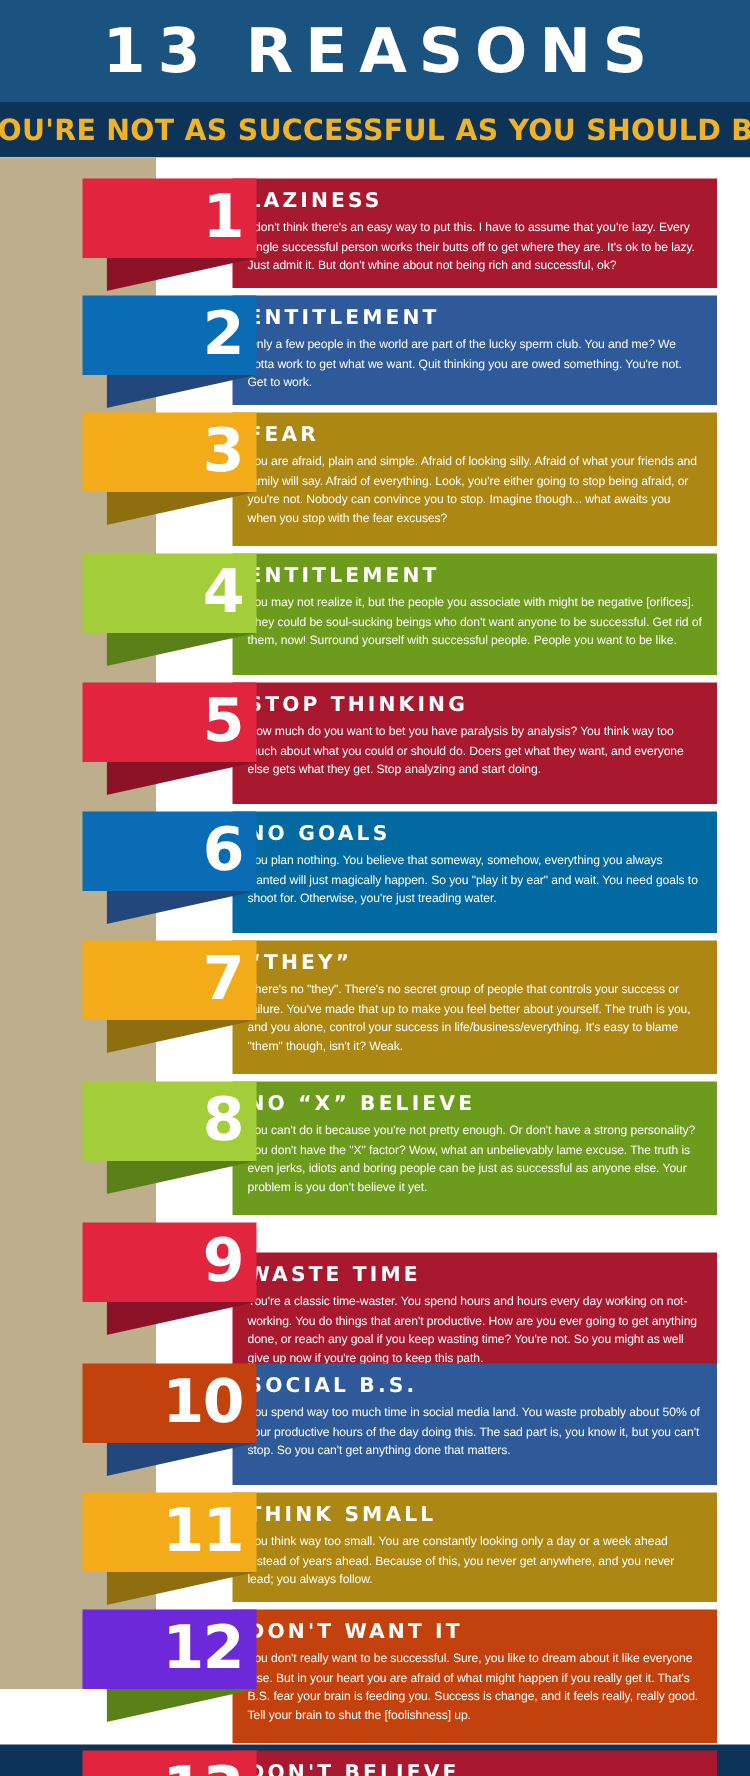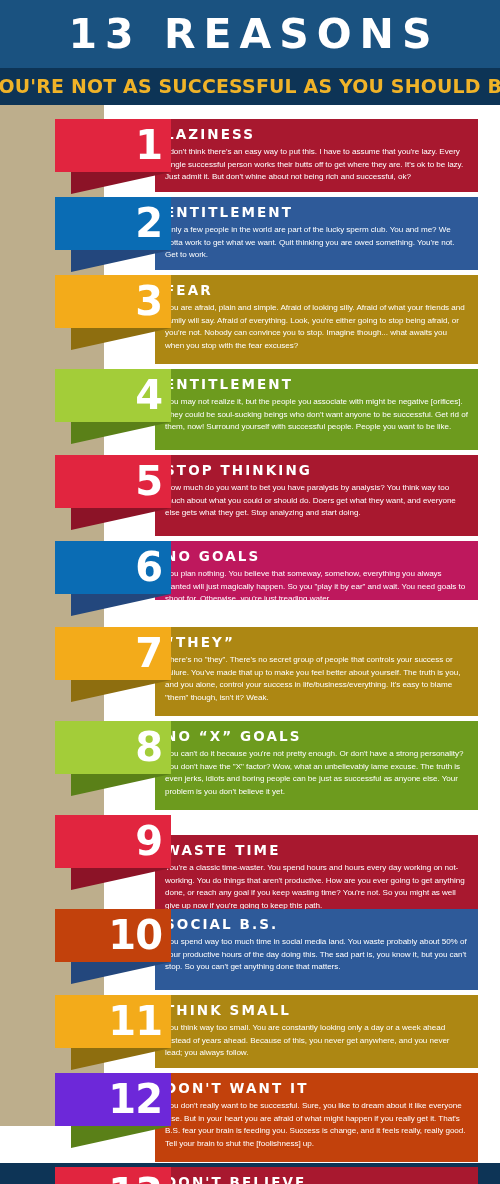--- a/index.html
+++ b/index.html
@@ -206,42 +206,42 @@
         <div class="panel" style="background: rgb(168, 24, 47); height: 81px;">
           <h3>STOP THINKING</h3>
           <p>How much do you want to bet you have paralysis by analysis? You think way too much about what you could or should do. Doers get what they want, and everyone else gets what they get. Stop analyzing and start doing.</p>
         </div>
         <div class="tab" style="background: rgb(225, 37, 63);">
           <span class="num">5</span>
         </div>
       </div>
       <div class="row" style="position: absolute; left: 0px; top: 436px; width: 500px; height: 81px;">
         <div class="fold" style="background: rgb(35, 71, 125);"></div>
-        <div class="panel" style="background: #be185d; height: 59px;">
+        <div class="panel" style="background: #0369a1; height: 81px;">
           <h3>NO GOALS</h3>
           <p>You plan nothing. You believe that someway, somehow, everything you always wanted will just magically happen. So you "play it by ear" and wait. You need goals to shoot for. Otherwise, you're just treading water.</p>
         </div>
         <div class="tab" style="background: rgb(10, 108, 180);">
           <span class="num">6</span>
         </div>
       </div>
       <div class="row" style="position: absolute; left: 0px; top: 522px; width: 500px; height: 89px;">
         <div class="fold" style="background: rgb(142, 110, 15);"></div>
         <div class="panel" style="background: rgb(173, 135, 19); height: 89px;">
           <h3>“THEY”</h3>
           <p>There's no "they". There's no secret group of people that controls your success or failure. You've made that up to make you feel better about yourself. The truth is you, and you alone, control your success in life/business/everything. It's easy to blame "them" though, isn't it? Weak.</p>
         </div>
         <div class="tab" style="background: rgb(243, 171, 26);">
           <span class="num">7</span>
         </div>
       </div>
       <div class="row" style="position: absolute; left: 0px; top: 616px; width: 500px; height: 89px;">
         <div class="fold" style="background: rgb(90, 128, 24);"></div>
         <div class="panel" style="background: rgb(109, 155, 30); height: 89px;">
-          <h3>NO “X” GOALS</h3>
+          <h3>NO “X” BELIEVE</h3>
           <p>You can't do it because you're not pretty enough. Or don't have a strong personality? You don't have the "X" factor? Wow, what an unbelievably lame excuse. The truth is even jerks, idiots and boring people can be just as successful as anyone else. Your problem is you don't believe it yet.</p>
         </div>
         <div class="tab" style="background: rgb(163, 205, 57);">
           <span class="num">8</span>
         </div>
       </div>
       <div class="row" style="position: absolute; left: 0px; top: 710px; width: 500px; height: 89px;">
         <div class="fold" style="background: rgb(140, 19, 39);"></div>
         <div class="panel" style="background: rgb(168, 24, 47); height: 89px; margin-top: 20px;">
           <h3>WASTE TIME</h3>

